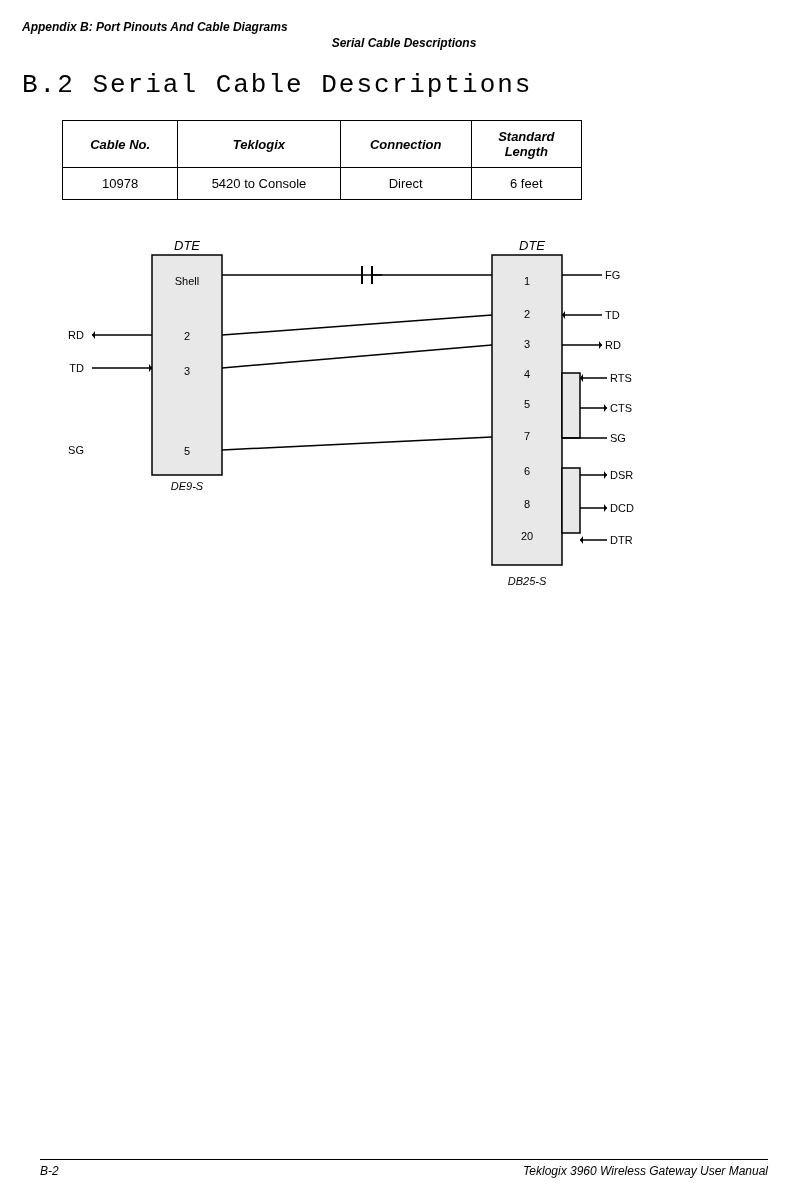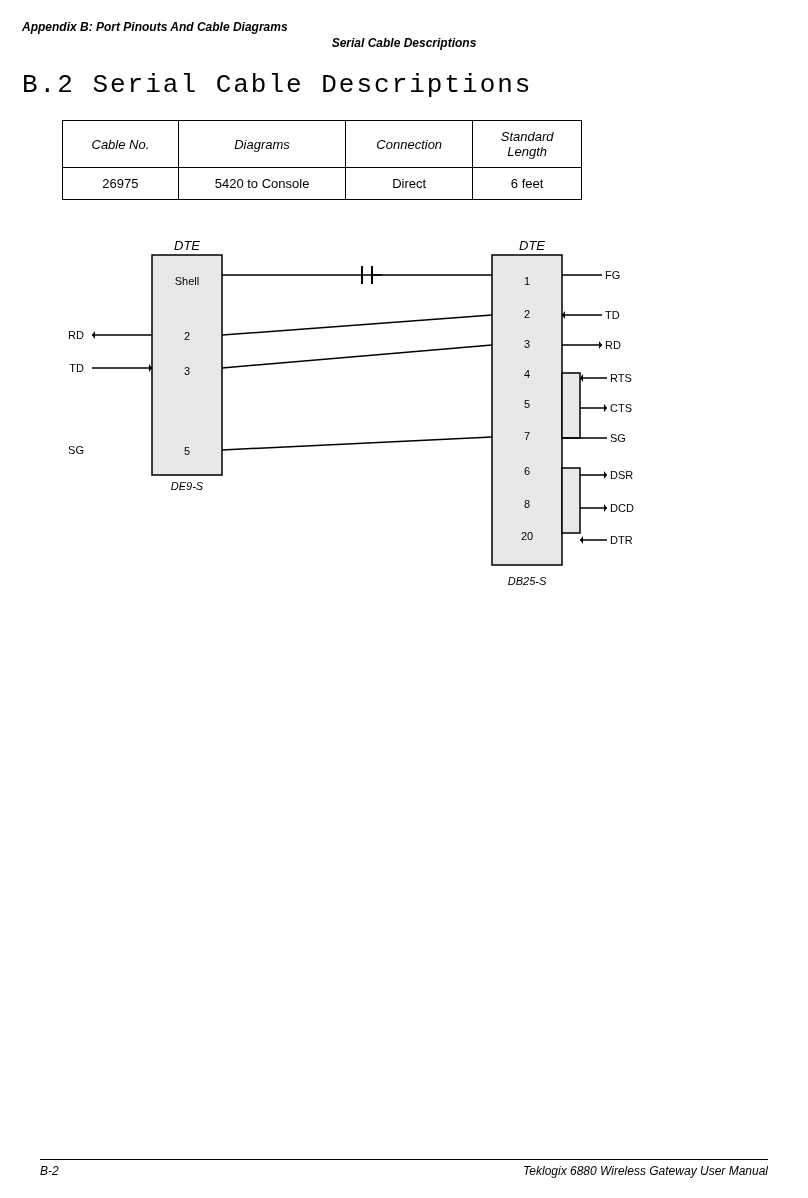--- a/index.html
+++ b/index.html
@@ -49,21 +49,21 @@
       margin-bottom: 30px;
     }
     .cable-table th, .cable-table td {
       border: 1px solid #000;
       padding: 8px 12px;
       text-align: center;
       font-size: 13px;
     }
     .cable-table th {
       font-style: italic;
-      font-weight: normal;
+      font-weight: bold;
     }
 
     
     .subsection-title {
       font-size: 20px;
       font-family: 'Courier New', monospace;
       letter-spacing: 1px;
       margin-bottom: 20px;
     }
 
@@ -98,28 +98,28 @@
 
   <div class="header-breadcrumb">Appendix B: Port Pinouts And Cable Diagrams</div>
   <div class="header-subbreadcrumb">Serial Cable Descriptions</div>
 
   <div class="section-title">B.2   Serial  Cable  Descriptions</div>
 
   <table class="cable-table">
     <thead>
       <tr>
         <th>Cable No.</th>
-        <th>Diagrams</th>
+        <th>Teklogix</th>
         <th>Connection</th>
         <th>Standard<br>Length</th>
       </tr>
     </thead>
     <tbody>
       <tr>
-        <td>26975</td>
+        <td>10978</td>
         <td>5420 to Console</td>
         <td>Direct</td>
         <td>6 feet</td>
       </tr>
     </tbody>
   </table>
 
 
   <div class="diagram-container">
     <svg width="700" height="420">
@@ -207,14 +207,14 @@
 
       <line x1="538" y1="310" x2="565" y2="310" stroke="#000" stroke-width="1.5"></line>
       <polygon points="541,306 538,310 541,314" fill="#000"></polygon>
       <text x="568" y="314" font-size="11">DTR</text>
     </svg>
   </div>
 </div>
 
 <div class="footer">
   <span>B-2</span>
-  <span>Teklogix 6880 Wireless Gateway User Manual</span>
+  <span>Teklogix 3960 Wireless Gateway User Manual</span>
 </div>
 
 </body></html>

